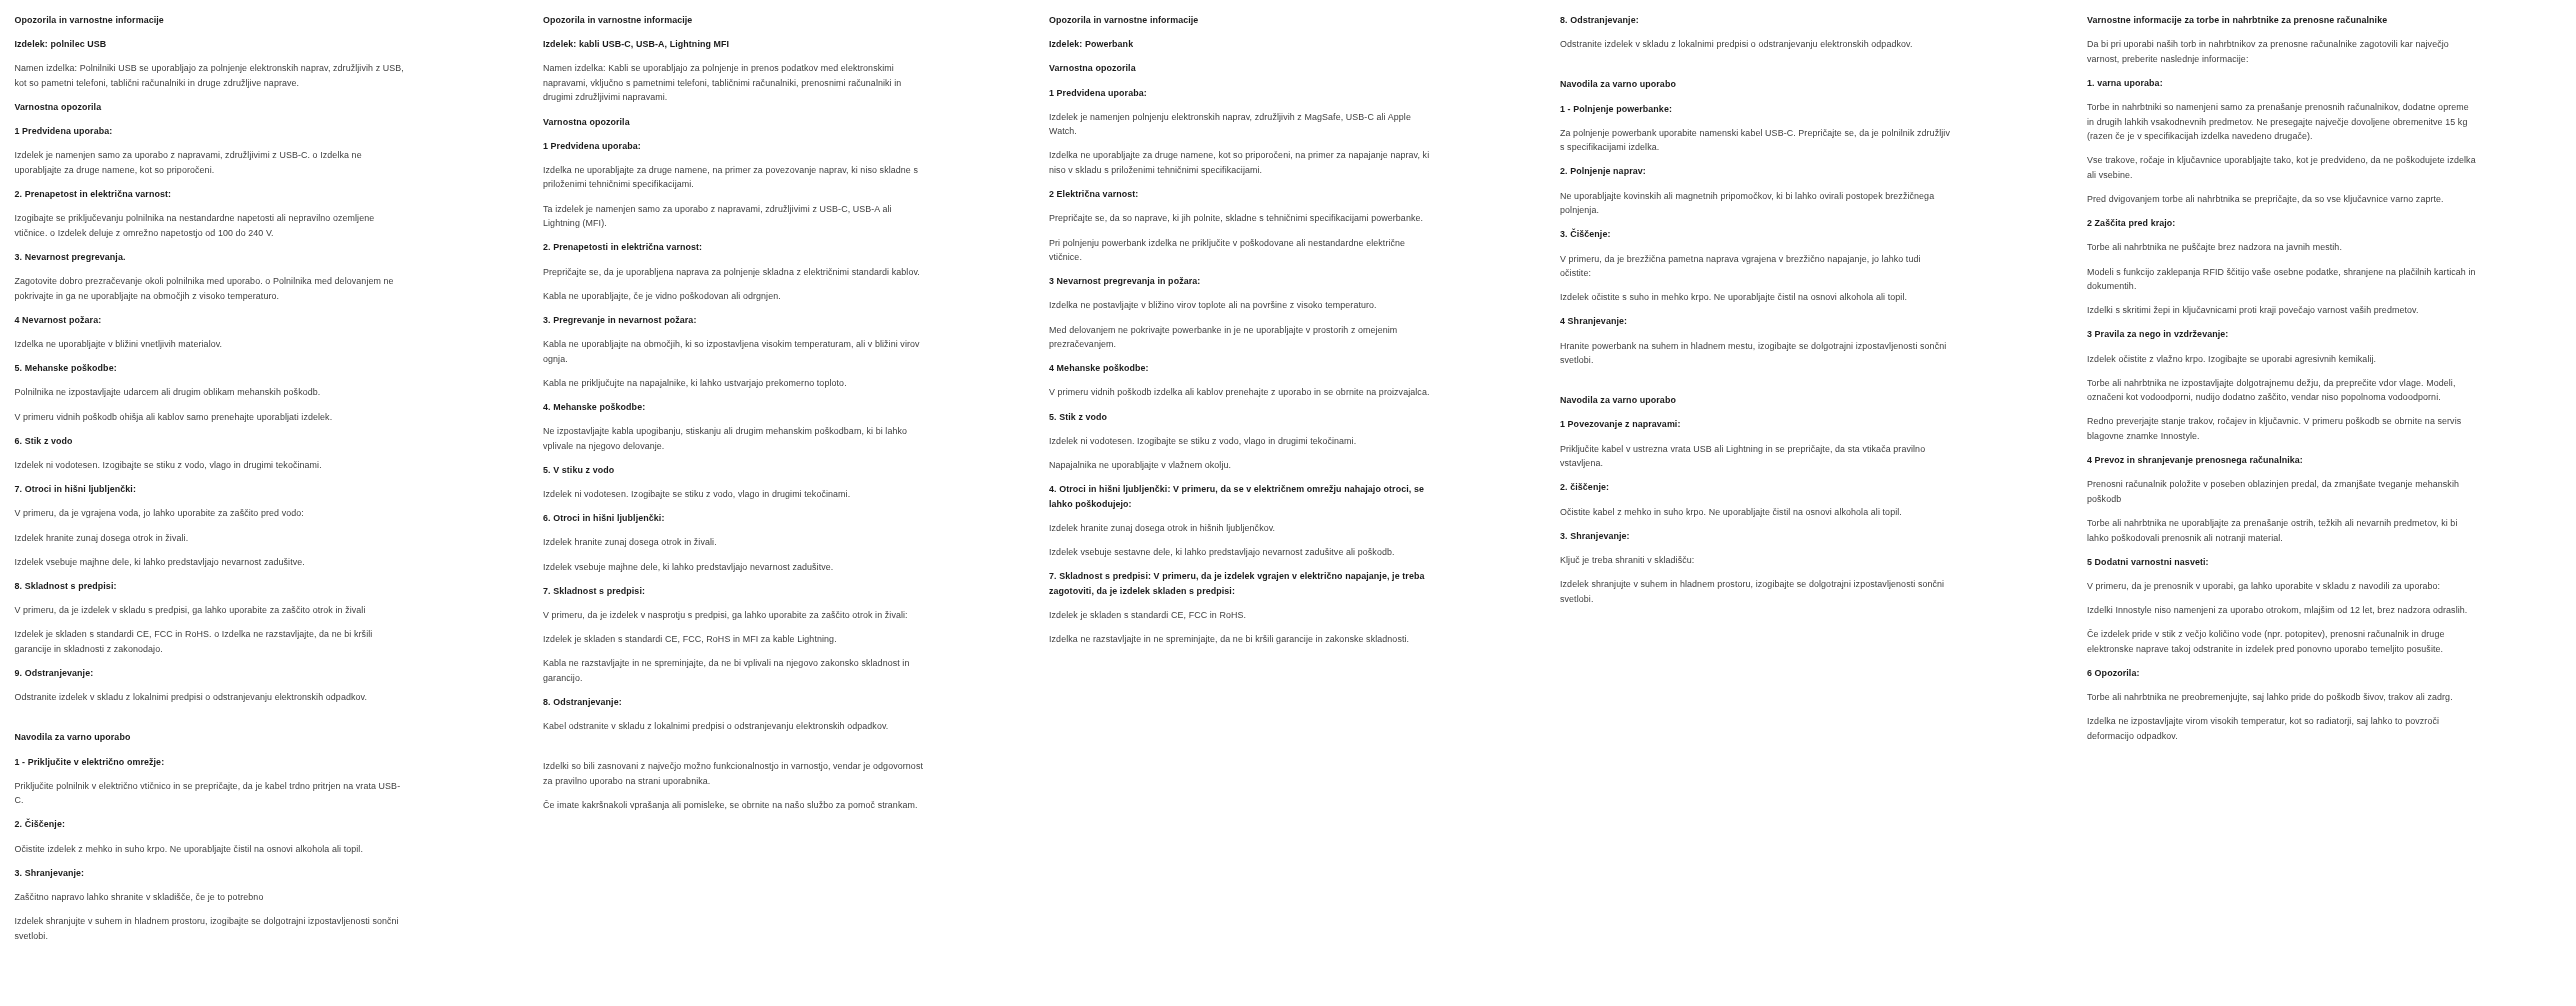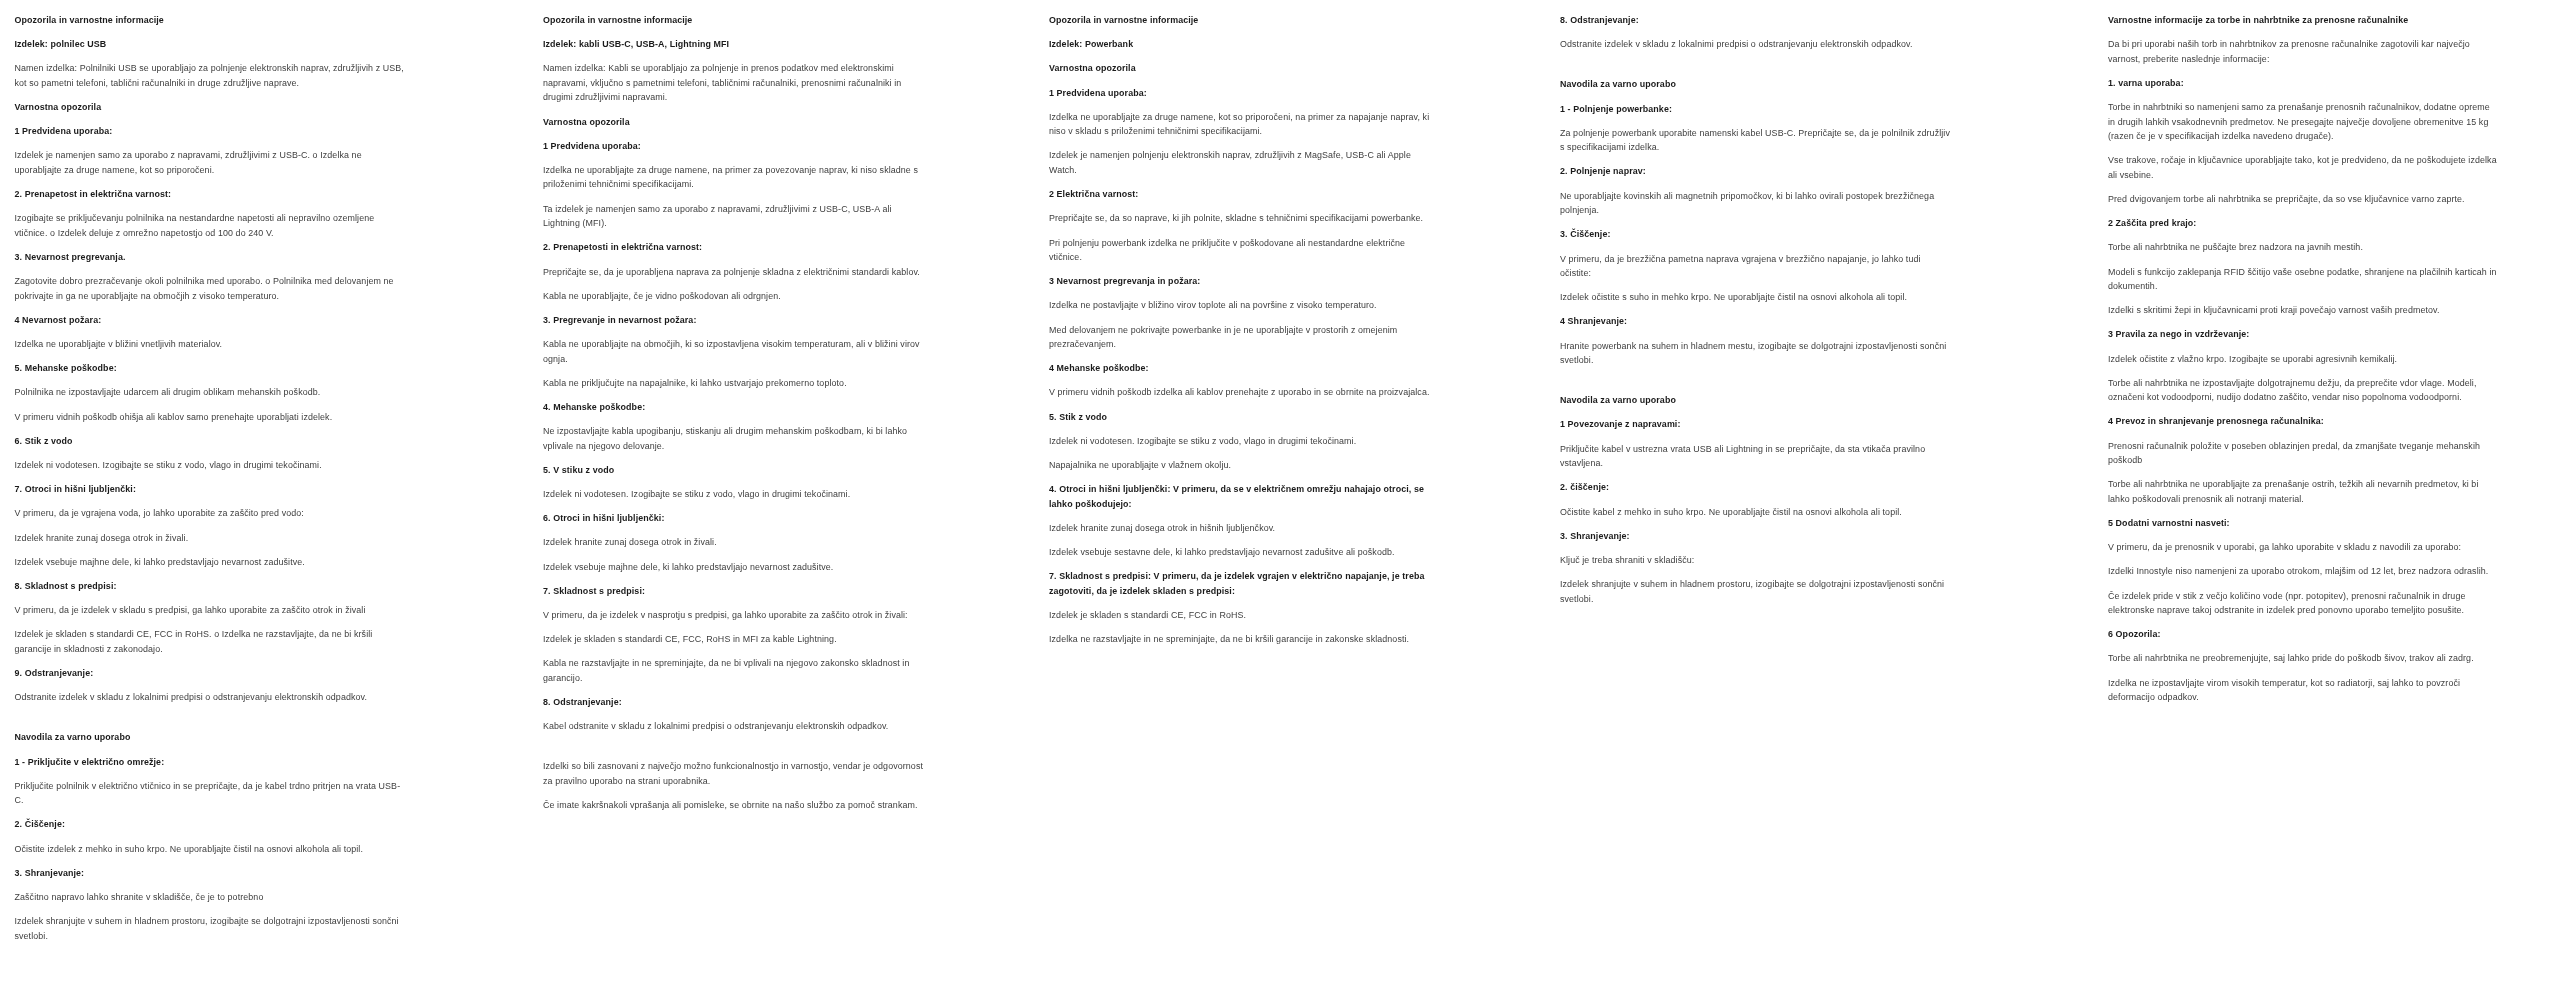--- a/index.html
+++ b/index.html
@@ -25,21 +25,21 @@
     top: 13px;
     font-size: 8.9px;
     line-height: 14.5px;
     color: #3d3d3d;
     letter-spacing: 0.1px;
   }
   .c0 { left: 14.5px;   width: 392px; }
   .c1 { left: 543px;  width: 385px; }
   .c2 { left: 1049px; width: 388px; }
   .c3 { left: 1560px; width: 392px; }
-  .c4 { left: 2087px; width: 389px; margin-left: 21px; }
+  .c4 { left: 2087px; width: 389px; }
   .blk { margin: 0 0 9.7px 0; }
   .blk.h {
     font-weight: 700;
     color: #1b1b1b;
   }
   .blk.gap {
     height: 16px;
     margin: 0;
   }
 </style>
@@ -113,22 +113,22 @@
       <div class="blk p">Kabel odstranite v skladu z lokalnimi predpisi o odstranjevanju elektronskih odpadkov.</div>
       <div class="blk gap"></div>
       <div class="blk p">Izdelki so bili zasnovani z največjo možno funkcionalnostjo in varnostjo, vendar je odgovornost za pravilno uporabo na strani uporabnika.</div>
       <div class="blk p">Če imate kakršnakoli vprašanja ali pomisleke, se obrnite na našo službo za pomoč strankam.</div>
     </div>
   <div class="col c2">
       <div class="blk h">Opozorila in varnostne informacije</div>
       <div class="blk h">Izdelek: Powerbank</div>
       <div class="blk h">Varnostna opozorila</div>
       <div class="blk h">1 Predvidena uporaba:</div>
+      <div class="blk p">Izdelek je namenjen polnjenju elektronskih naprav, združljivih z MagSafe, USB-C ali Apple Watch.</div>
       <div class="blk p">Izdelka ne uporabljajte za druge namene, kot so priporočeni, na primer za napajanje naprav, ki niso v skladu s priloženimi tehničnimi specifikacijami.</div>
-      <div class="blk p">Izdelek je namenjen polnjenju elektronskih naprav, združljivih z MagSafe, USB-C ali Apple Watch.</div>
       <div class="blk h">2 Električna varnost:</div>
       <div class="blk p">Prepričajte se, da so naprave, ki jih polnite, skladne s tehničnimi specifikacijami powerbanke.</div>
       <div class="blk p">Pri polnjenju powerbank izdelka ne priključite v poškodovane ali nestandardne električne vtičnice.</div>
       <div class="blk h">3 Nevarnost pregrevanja in požara:</div>
       <div class="blk p">Izdelka ne postavljajte v bližino virov toplote ali na površine z visoko temperaturo.</div>
       <div class="blk p">Med delovanjem ne pokrivajte powerbanke in je ne uporabljajte v prostorih z omejenim prezračevanjem.</div>
       <div class="blk h">4 Mehanske poškodbe:</div>
       <div class="blk p">V primeru vidnih poškodb izdelka ali kablov prenehajte z uporabo in se obrnite na proizvajalca.</div>
       <div class="blk h">5. Stik z vodo</div>
       <div class="blk p">Izdelek ni vodotesen. Izogibajte se stiku z vodo, vlago in drugimi tekočinami.</div>
@@ -171,20 +171,21 @@
       <div class="blk p">Torbe in nahrbtniki so namenjeni samo za prenašanje prenosnih računalnikov, dodatne opreme in drugih lahkih vsakodnevnih predmetov. Ne presegajte največje dovoljene obremenitve 15 kg (razen če je v specifikacijah izdelka navedeno drugače).</div>
       <div class="blk p">Vse trakove, ročaje in ključavnice uporabljajte tako, kot je predvideno, da ne poškodujete izdelka ali vsebine.</div>
       <div class="blk p">Pred dvigovanjem torbe ali nahrbtnika se prepričajte, da so vse ključavnice varno zaprte.</div>
       <div class="blk h">2 Zaščita pred krajo:</div>
       <div class="blk p">Torbe ali nahrbtnika ne puščajte brez nadzora na javnih mestih.</div>
       <div class="blk p">Modeli s funkcijo zaklepanja RFID ščitijo vaše osebne podatke, shranjene na plačilnih karticah in dokumentih.</div>
       <div class="blk p">Izdelki s skritimi žepi in ključavnicami proti kraji povečajo varnost vaših predmetov.</div>
       <div class="blk h">3 Pravila za nego in vzdrževanje:</div>
       <div class="blk p">Izdelek očistite z vlažno krpo. Izogibajte se uporabi agresivnih kemikalij.</div>
       <div class="blk p">Torbe ali nahrbtnika ne izpostavljajte dolgotrajnemu dežju, da preprečite vdor vlage. Modeli, označeni kot vodoodporni, nudijo dodatno zaščito, vendar niso popolnoma vodoodporni.</div>
+      <div class="blk p">Redno preverjajte stanje trakov, ročajev in ključavnic. V primeru poškodb se obrnite na servis blagovne znamke Innostyle.</div>
       <div class="blk h">4 Prevoz in shranjevanje prenosnega računalnika:</div>
       <div class="blk p">Prenosni računalnik položite v poseben oblazinjen predal, da zmanjšate tveganje mehanskih poškodb</div>
       <div class="blk p">Torbe ali nahrbtnika ne uporabljajte za prenašanje ostrih, težkih ali nevarnih predmetov, ki bi lahko poškodovali prenosnik ali notranji material.</div>
       <div class="blk h">5 Dodatni varnostni nasveti:</div>
       <div class="blk p">V primeru, da je prenosnik v uporabi, ga lahko uporabite v skladu z navodili za uporabo:</div>
       <div class="blk p">Izdelki Innostyle niso namenjeni za uporabo otrokom, mlajšim od 12 let, brez nadzora odraslih.</div>
       <div class="blk p">Če izdelek pride v stik z večjo količino vode (npr. potopitev), prenosni računalnik in druge elektronske naprave takoj odstranite in izdelek pred ponovno uporabo temeljito posušite.</div>
       <div class="blk h">6 Opozorila:</div>
       <div class="blk p">Torbe ali nahrbtnika ne preobremenjujte, saj lahko pride do poškodb šivov, trakov ali zadrg.</div>
       <div class="blk p">Izdelka ne izpostavljajte virom visokih temperatur, kot so radiatorji, saj lahko to povzroči deformacijo odpadkov.</div>

